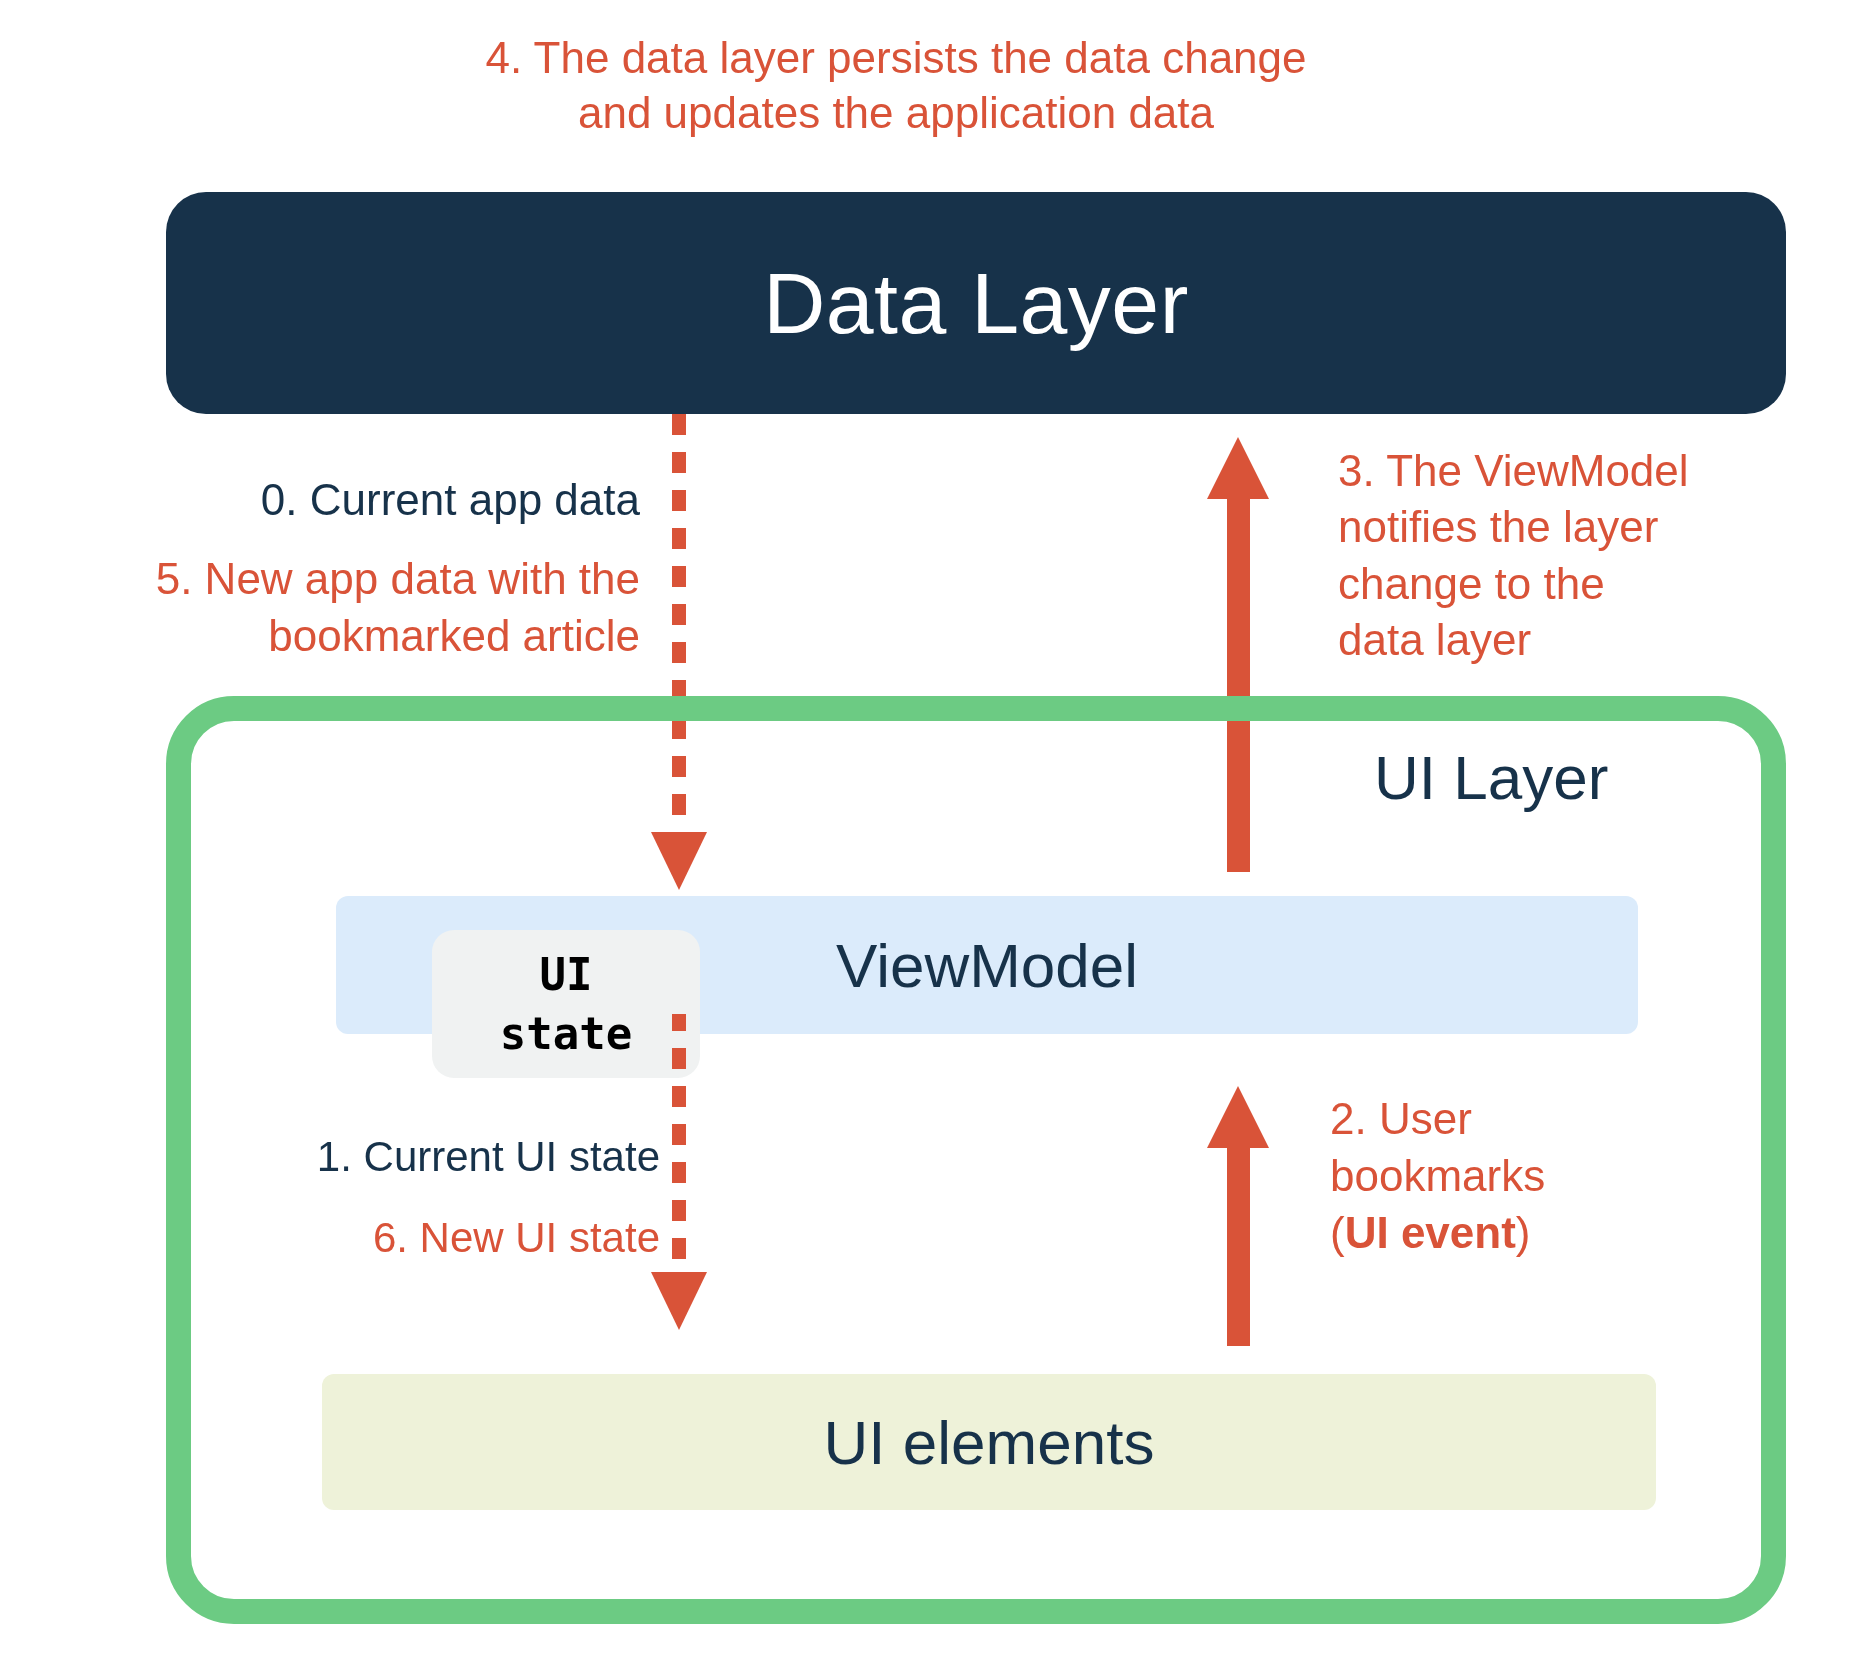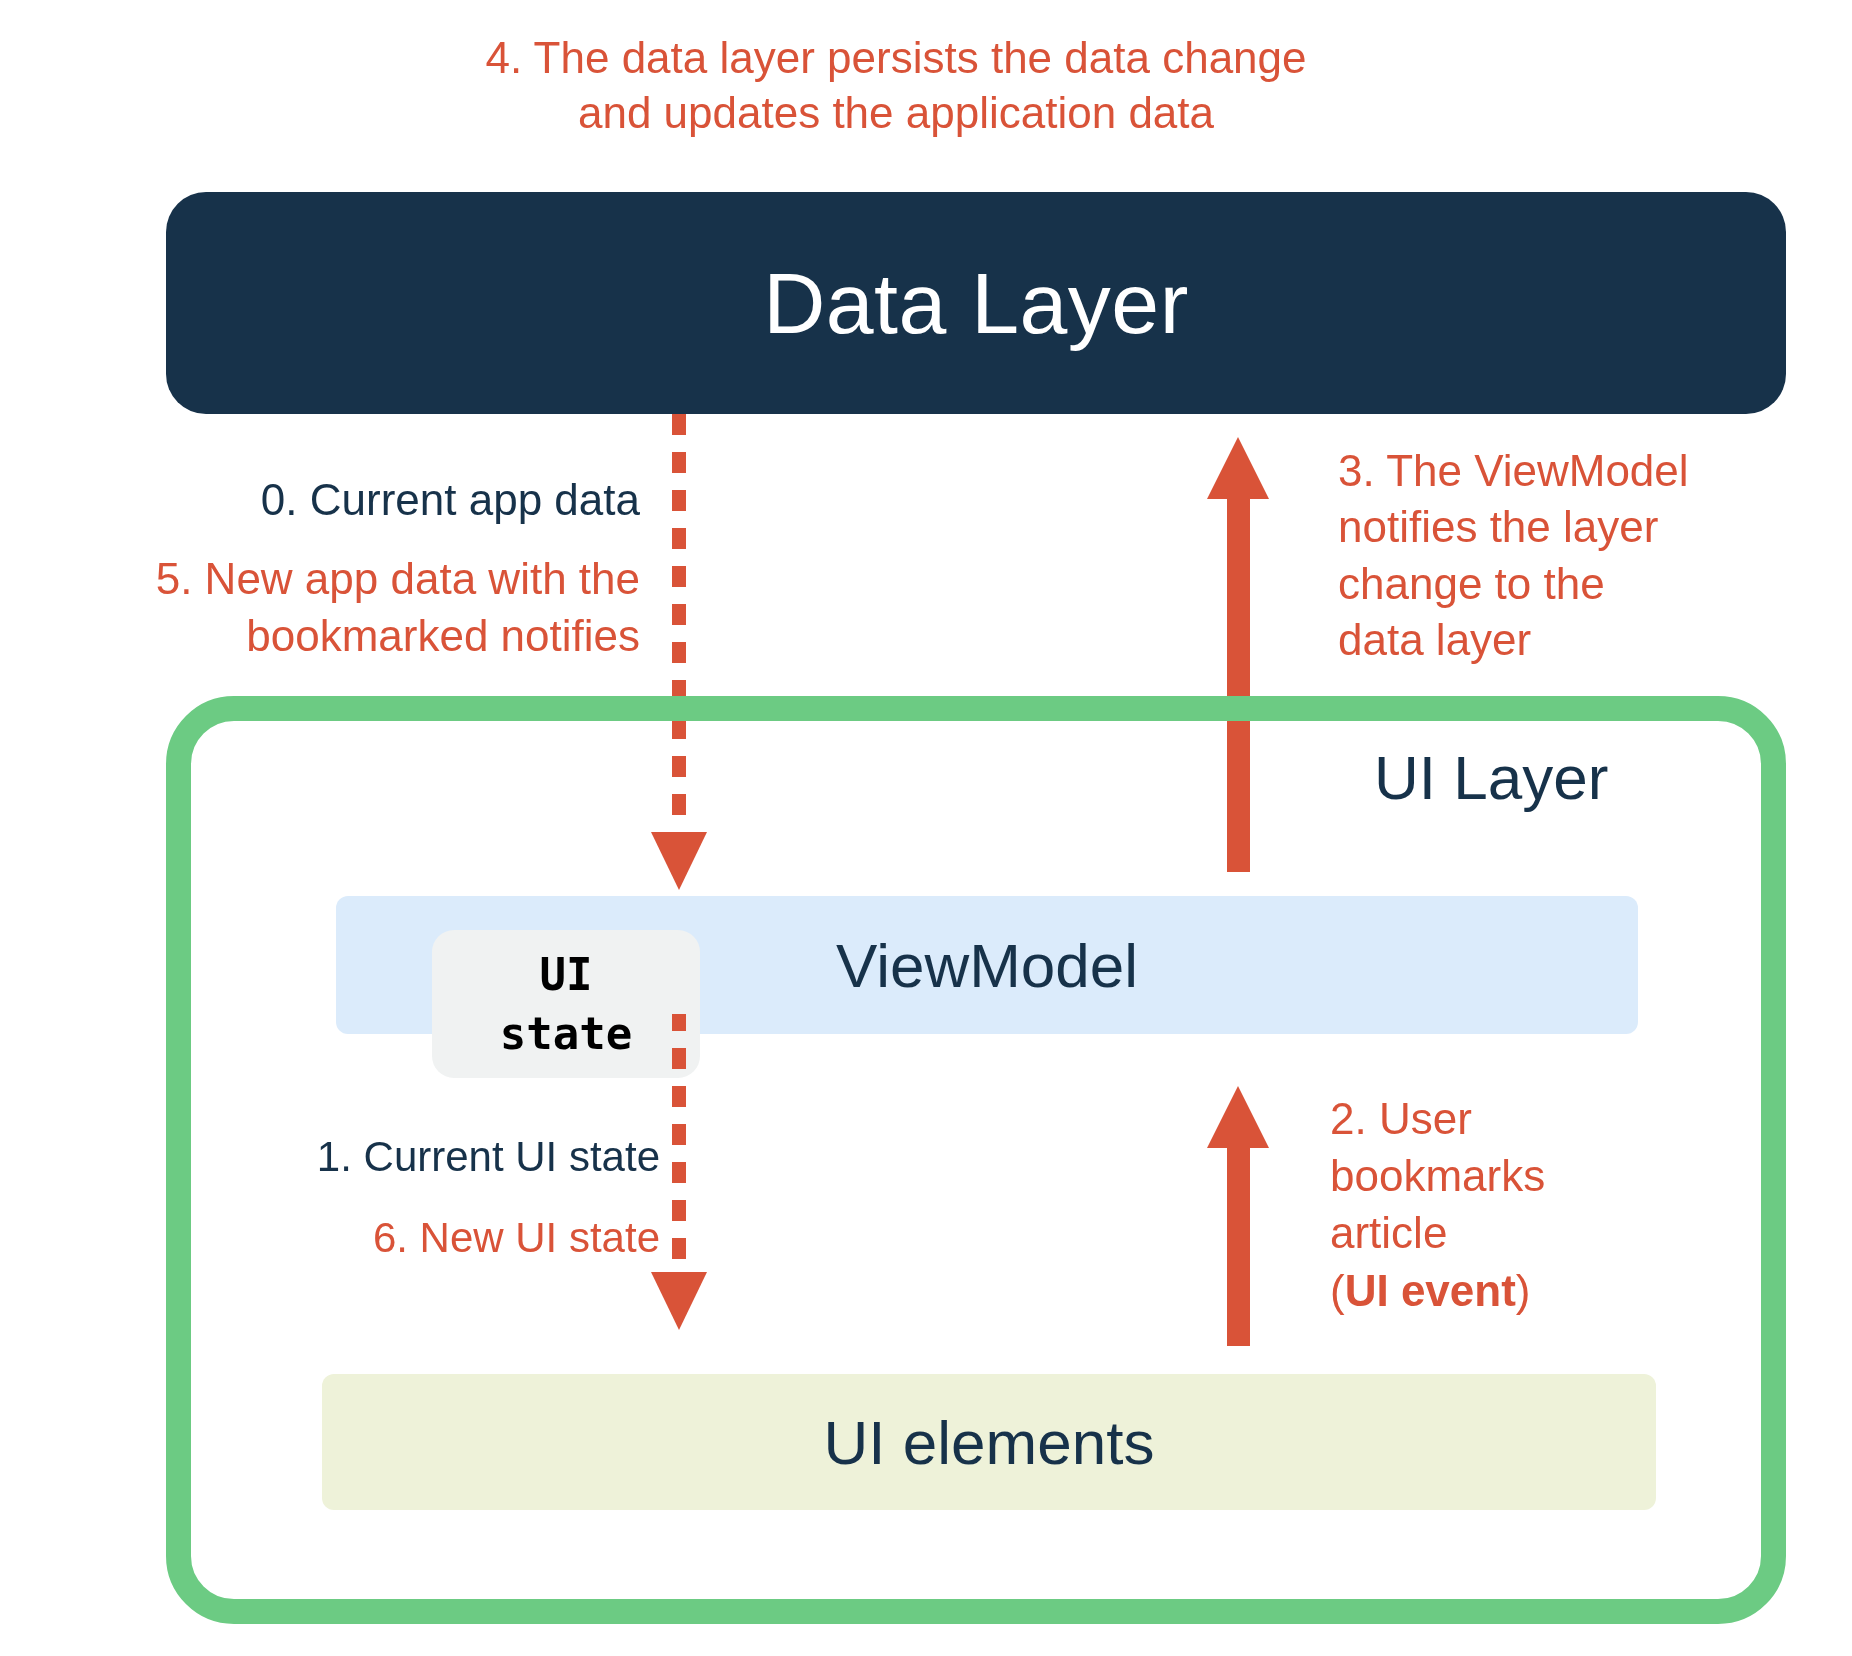--- a/index.html
+++ b/index.html
@@ -123,21 +123,21 @@
 
 <div class="abs dotted-line" style="left:672px;top:414px;height:418px;"></div>
 <div class="abs arrow-head-down" style="left:651px;top:832px;"></div>
 
 <div class="abs arrow-head-up" style="left:1207px;top:437px;"></div>
 <div class="abs solid-line" style="left:1227px;top:497px;height:375px;"></div>
 
 <div class="abs" id="label-current-app-data">0. Current app data</div>
 <div class="abs" id="label-new-app-data">
   <div>5. New app data with the</div>
-  <div>bookmarked notifies</div>
+  <div>bookmarked article</div>
 </div>
 
 <div class="abs" id="label-step3">
   <div>3. The ViewModel</div>
   <div>notifies the layer</div>
   <div>change to the</div>
   <div>data layer</div>
 </div>
 
 <div class="abs" id="ui-layer-box"></div>
@@ -156,19 +156,18 @@
 
 <div class="abs arrow-head-up" style="left:1207px;top:1086px;"></div>
 <div class="abs solid-line" style="left:1227px;top:1146px;height:200px;"></div>
 
 <div class="abs" id="label-current-ui-state">1. Current UI state</div>
 <div class="abs" id="label-new-ui-state">6. New UI state</div>
 
 <div class="abs" id="label-step2">
   <div>2. User</div>
   <div>bookmarks</div>
-  <div>article</div>
   <div><span>(</span><b>UI event</b><span>)</span></div>
 </div>
 
 <div class="abs" id="ui-elements-box">
   <span id="ui-elements-title">UI elements</span>
 </div>
 
 </body></html>

